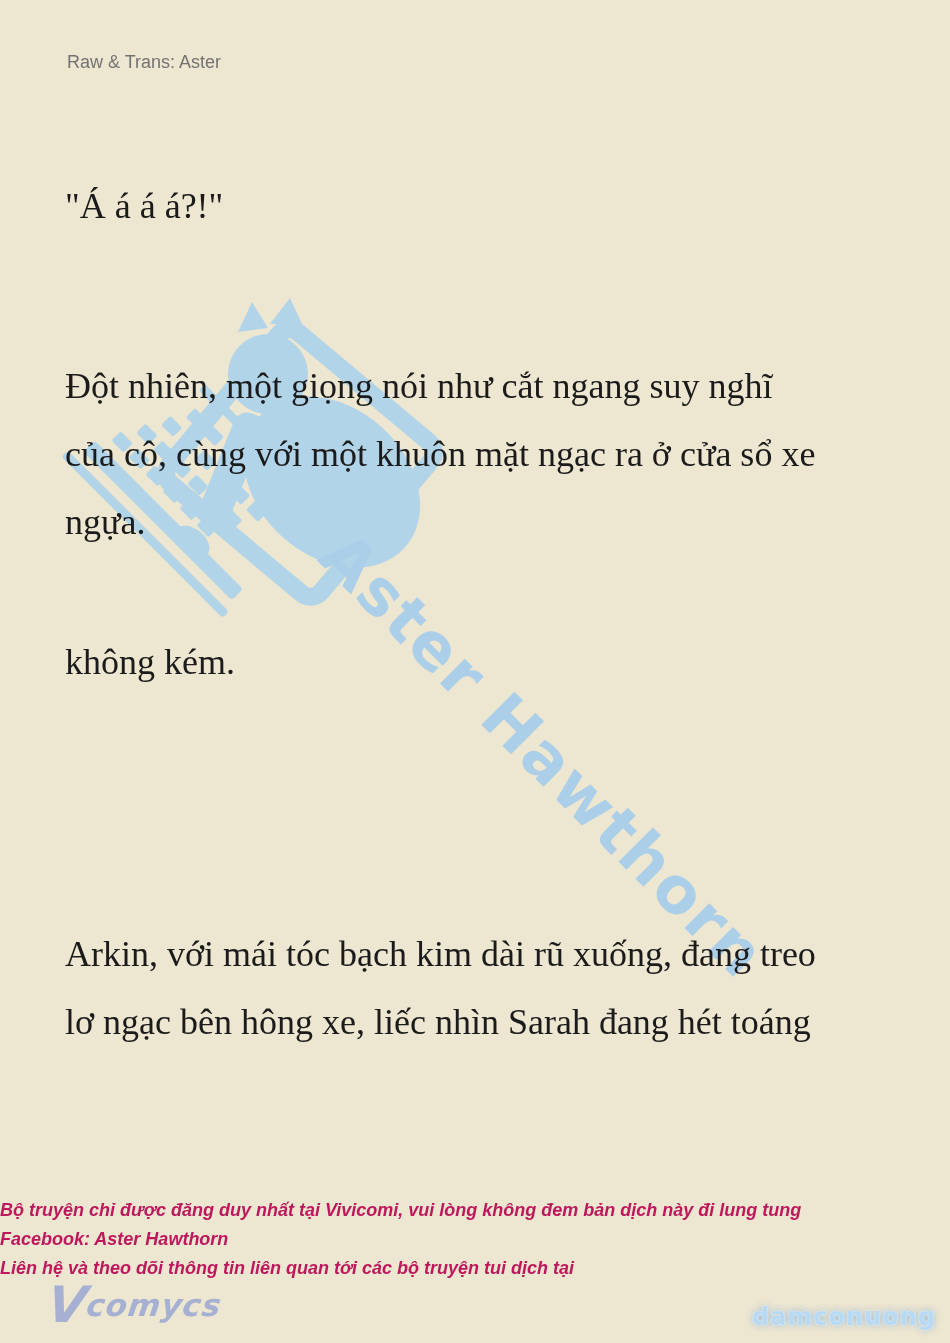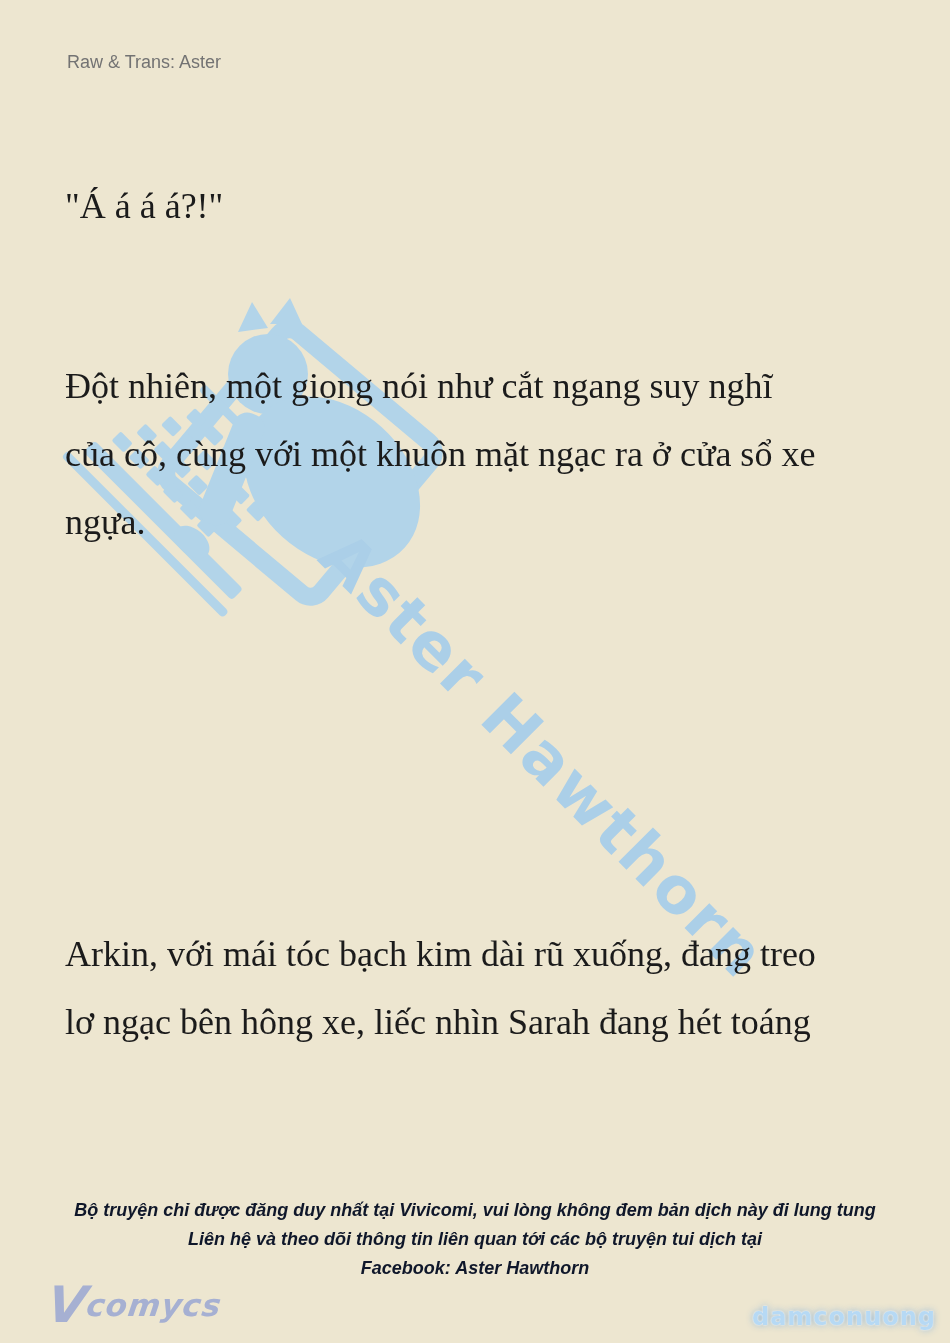--- a/index.html
+++ b/index.html
@@ -32,25 +32,24 @@
     font-size:36px;line-height:68px;color:#1B1B1B;
     white-space:nowrap;
   }
   .p1{top:172px;}
   .p2{top:352px;}
   .p3{top:628px;}
   .p4{top:920px;}
 
   .footer{
     position:absolute;left:0;right:0;top:1196px;z-index:2;
-    text-align:center;
     font-family:"Liberation Sans",sans-serif;
     font-style:italic;font-weight:bold;
     font-size:18px;line-height:29px;
-    color:#0f172a;
+    color:#be185d;
   }
 
   .vcomycs{
     position:absolute;left:48px;top:1280px;z-index:2;
     color:#A6B0D2;font-family:"DejaVu Sans",sans-serif;
     font-style:italic;font-weight:bold;
     transform:skewX(-8deg);white-space:nowrap;
   }
   .vc-v{font-size:50px;line-height:1;vertical-align:-6px;}
   .vc-rest{font-size:31px;letter-spacing:1px;}
@@ -124,31 +123,32 @@
     <div>"Á á á á?!"</div>
   </div>
 
   <div class="para p2">
     <div>Đột nhiên, một giọng nói như cắt ngang suy nghĩ</div>
     <div>của cô, cùng với một khuôn mặt ngạc ra ở cửa sổ xe</div>
     <div>ngựa.</div>
   </div>
 
   <div class="para p3">
+    <div>không kém.</div>
   </div>
 
   <div class="para p4">
     <div>Arkin, với mái tóc bạch kim dài rũ xuống, đang treo</div>
     <div>lơ ngạc bên hông xe, liếc nhìn Sarah đang hét toáng</div>
   </div>
 
   <div class="footer">
     <div>Bộ truyện chỉ được đăng duy nhất tại Vivicomi, vui lòng không đem bản dịch này đi lung tung</div>
+    <div>Facebook: Aster Hawthorn</div>
     <div>Liên hệ và theo dõi thông tin liên quan tới các bộ truyện tui dịch tại</div>
-    <div>Facebook: Aster Hawthorn</div>
   </div>
 
   <div class="vcomycs">
     <span class="vc-v">V</span><span class="vc-rest">comycs</span>
   </div>
 
   <div class="damconuong">damconuong</div>
 
 </div>
 

